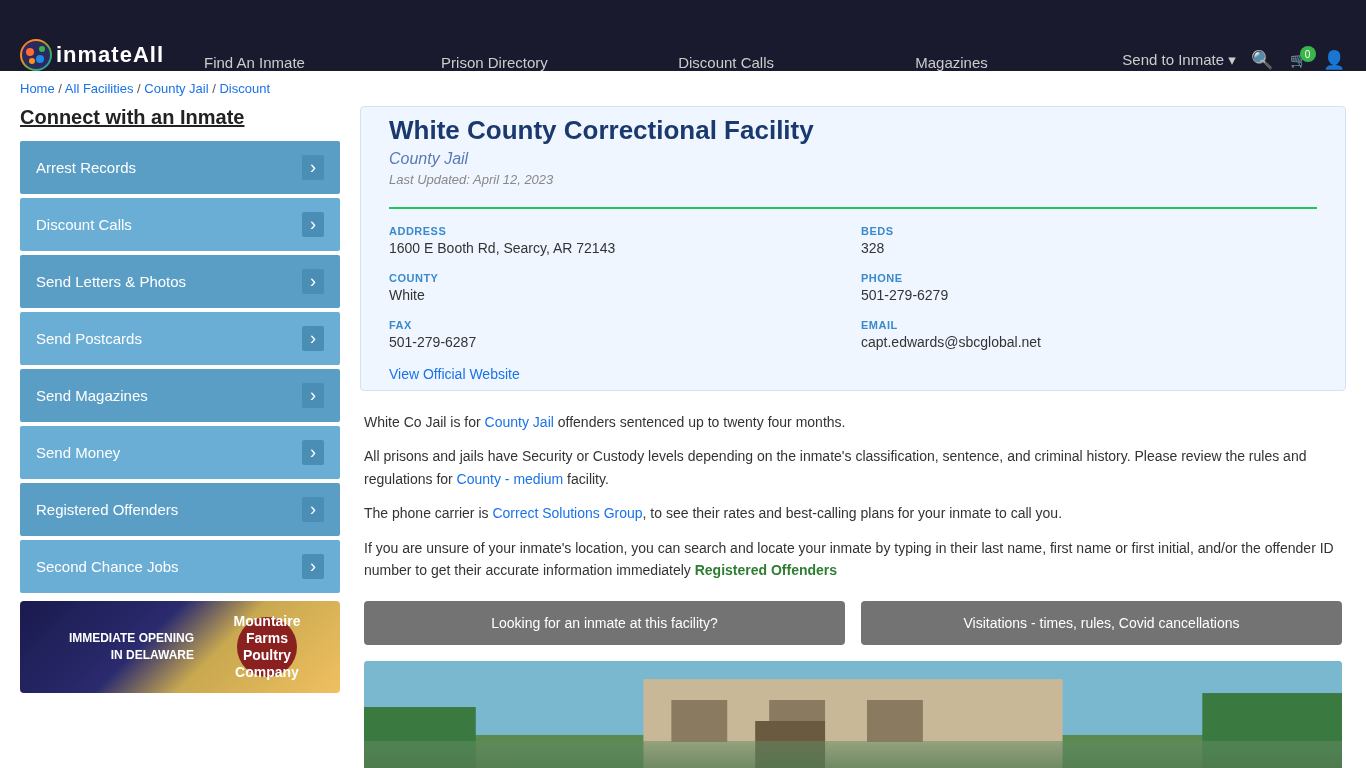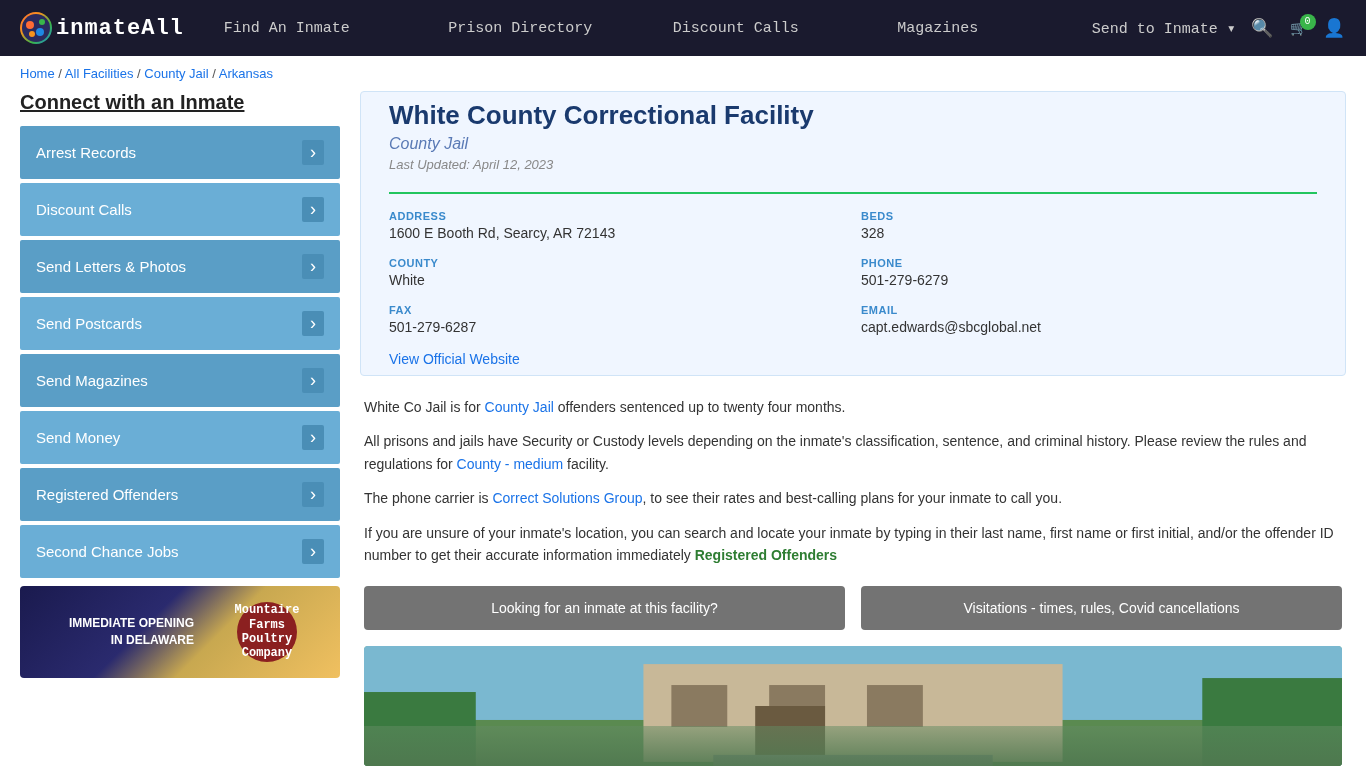--- a/index.html
+++ b/index.html
@@ -2,24 +2,23 @@
 <html><head>
   <meta charset="utf-8">
   <style>
     * { box-sizing: border-box; margin: 0; padding: 0; }
     body { font-family: Arial, sans-serif; font-size: 14px; color: #333; background: #fff; }
 
     
     .navbar {
       background: #1a1a2e;
       display: flex;
-      align-items: center;
+      align-items: flex-end;
       padding: 0 20px;
-      height: 56px;
-      font-family: Liberation Mono, monospace;
+      height: 71px;
     }
     .navbar-logo {
       display: flex;
       align-items: center;
       margin-right: 40px;
     }
     .logo-text {
       color: #fff;
       font-size: 22px;
       font-weight: bold;
@@ -163,25 +162,24 @@
     }
     .ad-logo-circle {
       width: 60px;
       height: 60px;
       border-radius: 50%;
       background: #8b2020;
       display: flex;
       align-items: center;
       justify-content: center;
       color: #fff;
-      font-size: 12px;
+      font-size: 14px;
       font-weight: bold;
       text-align: center;
       line-height: 1.2;
-      font-family: Liberation Mono, monospace;
     }
 
     
     .content {
       flex: 1;
       min-width: 0;
     }
     .facility-card {
       background: #f0f6ff;
       border: 1px solid #d0e4f7;
@@ -317,21 +315,21 @@
   </div>
 </nav>
 
 <div class="breadcrumb">
   <a>Home</a>
   <span> / </span>
   <a>All Facilities</a>
   <span> / </span>
   <a>County Jail</a>
   <span> / </span>
-  <a>Arkansas</a>
+  <a>Discount</a>
 </div>
 
 <div class="main-container">
 
   <aside class="sidebar">
     <h2 class="sidebar-title">Connect with an Inmate</h2>
     <div class="sidebar-item">
       <span>Arrest Records</span>
       <span class="sidebar-arrow">›</span>
     </div>

